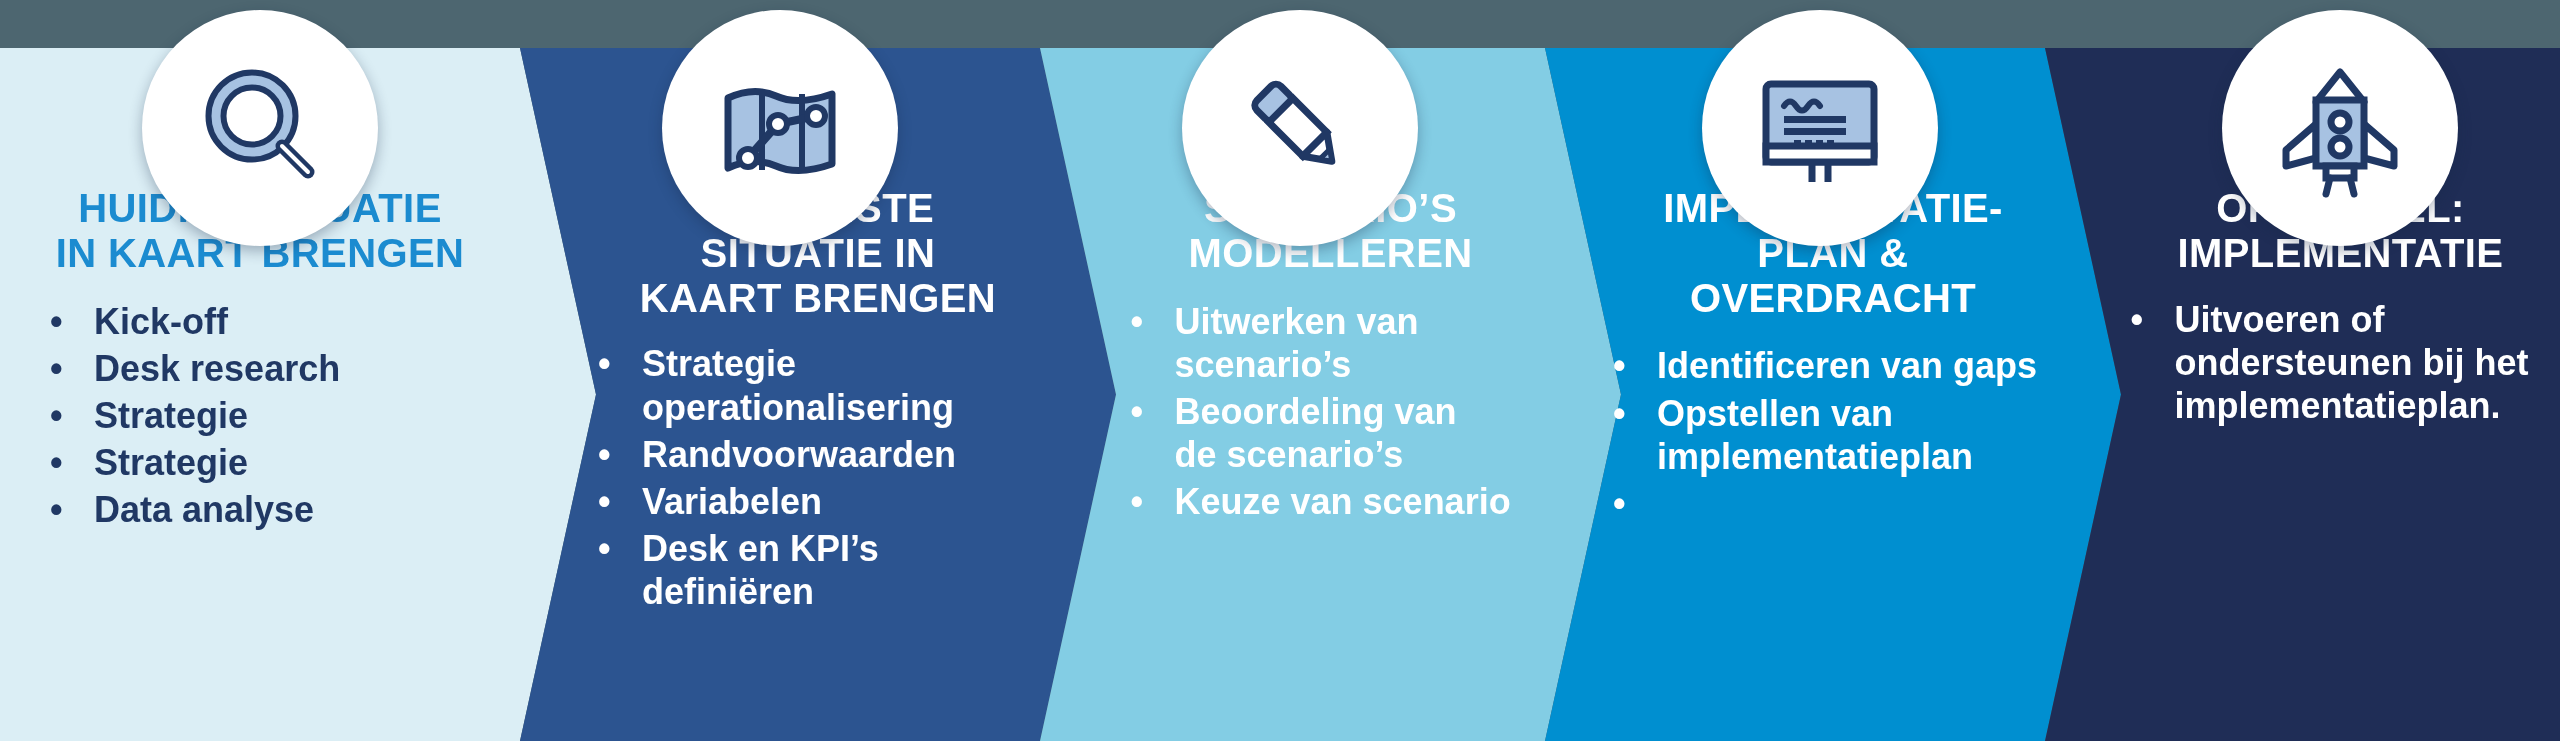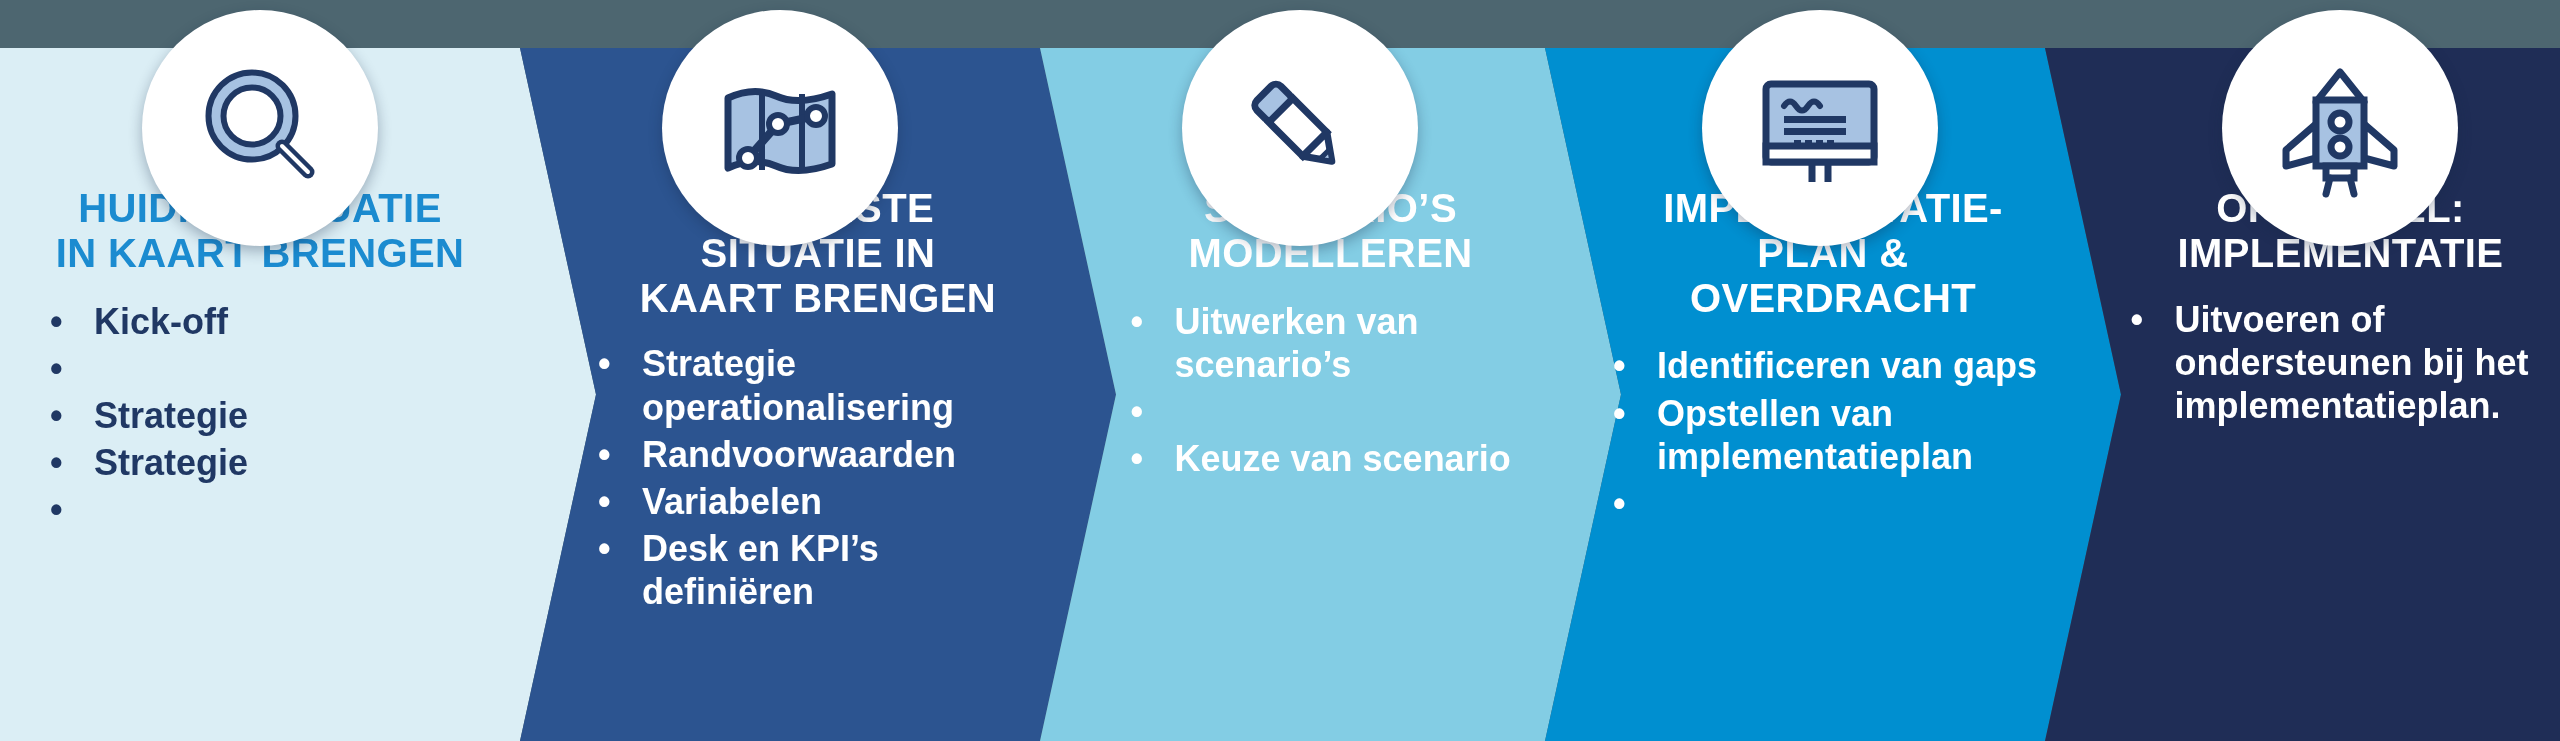--- a/index.html
+++ b/index.html
@@ -121,31 +121,33 @@
       <div class="body" style="left:0px; width:520px; padding:0 14px;">
         <div class="title" style="color:#1b8bd0; font-size:40px; margin-top:138px;">HUIDIGE SITUATIE
 IN KAART BRENGEN</div>
         <ul class="bullets" style="color:#203864; font-size:36px; margin-top:24px; width:420px;">
           <li>
               <span class="dot">•</span>
               <span class="txt">Kick-off</span>
             </li>
           <li>
               <span class="dot">•</span>
+              <span class="txt">Desk research</span>
             </li>
           <li>
               <span class="dot">•</span>
               <span class="txt">Strategie</span>
             </li>
           <li>
               <span class="dot">•</span>
               <span class="txt">Strategie</span>
             </li>
           <li>
               <span class="dot">•</span>
+              <span class="txt">Data analyse</span>
             </li>
         </ul>
       </div>
     </div>
 
     <div class="panel" style="left:520px; width:596px;">
       <svg class="shape" viewBox="0 0 596 693" preserveAspectRatio="none">
         <path d="M0,0 H520 L596,346.5 L520,693 H0 L76,346.5 Z" fill="#2c5490"></path>
       </svg>
       <div class="body" style="left:76px; width:444px; padding:0 10px;">
@@ -182,20 +184,22 @@
         <div class="title" style="color:#ffffff; font-size:40px; margin-top:138px;">SCENARIO’S
 MODELLEREN</div>
         <ul class="bullets" style="color:#ffffff; font-size:36px; margin-top:24px; width:400px;">
           <li>
               <span class="dot">•</span>
               <span class="txt">Uitwerken van
 scenario’s</span>
             </li>
           <li>
               <span class="dot">•</span>
+              <span class="txt">Beoordeling van
+de scenario’s</span>
             </li>
           <li>
               <span class="dot">•</span>
               <span class="txt">Keuze van scenario</span>
             </li>
         </ul>
       </div>
     </div>
 
     <div class="panel" style="left:1545px; width:576px;">

